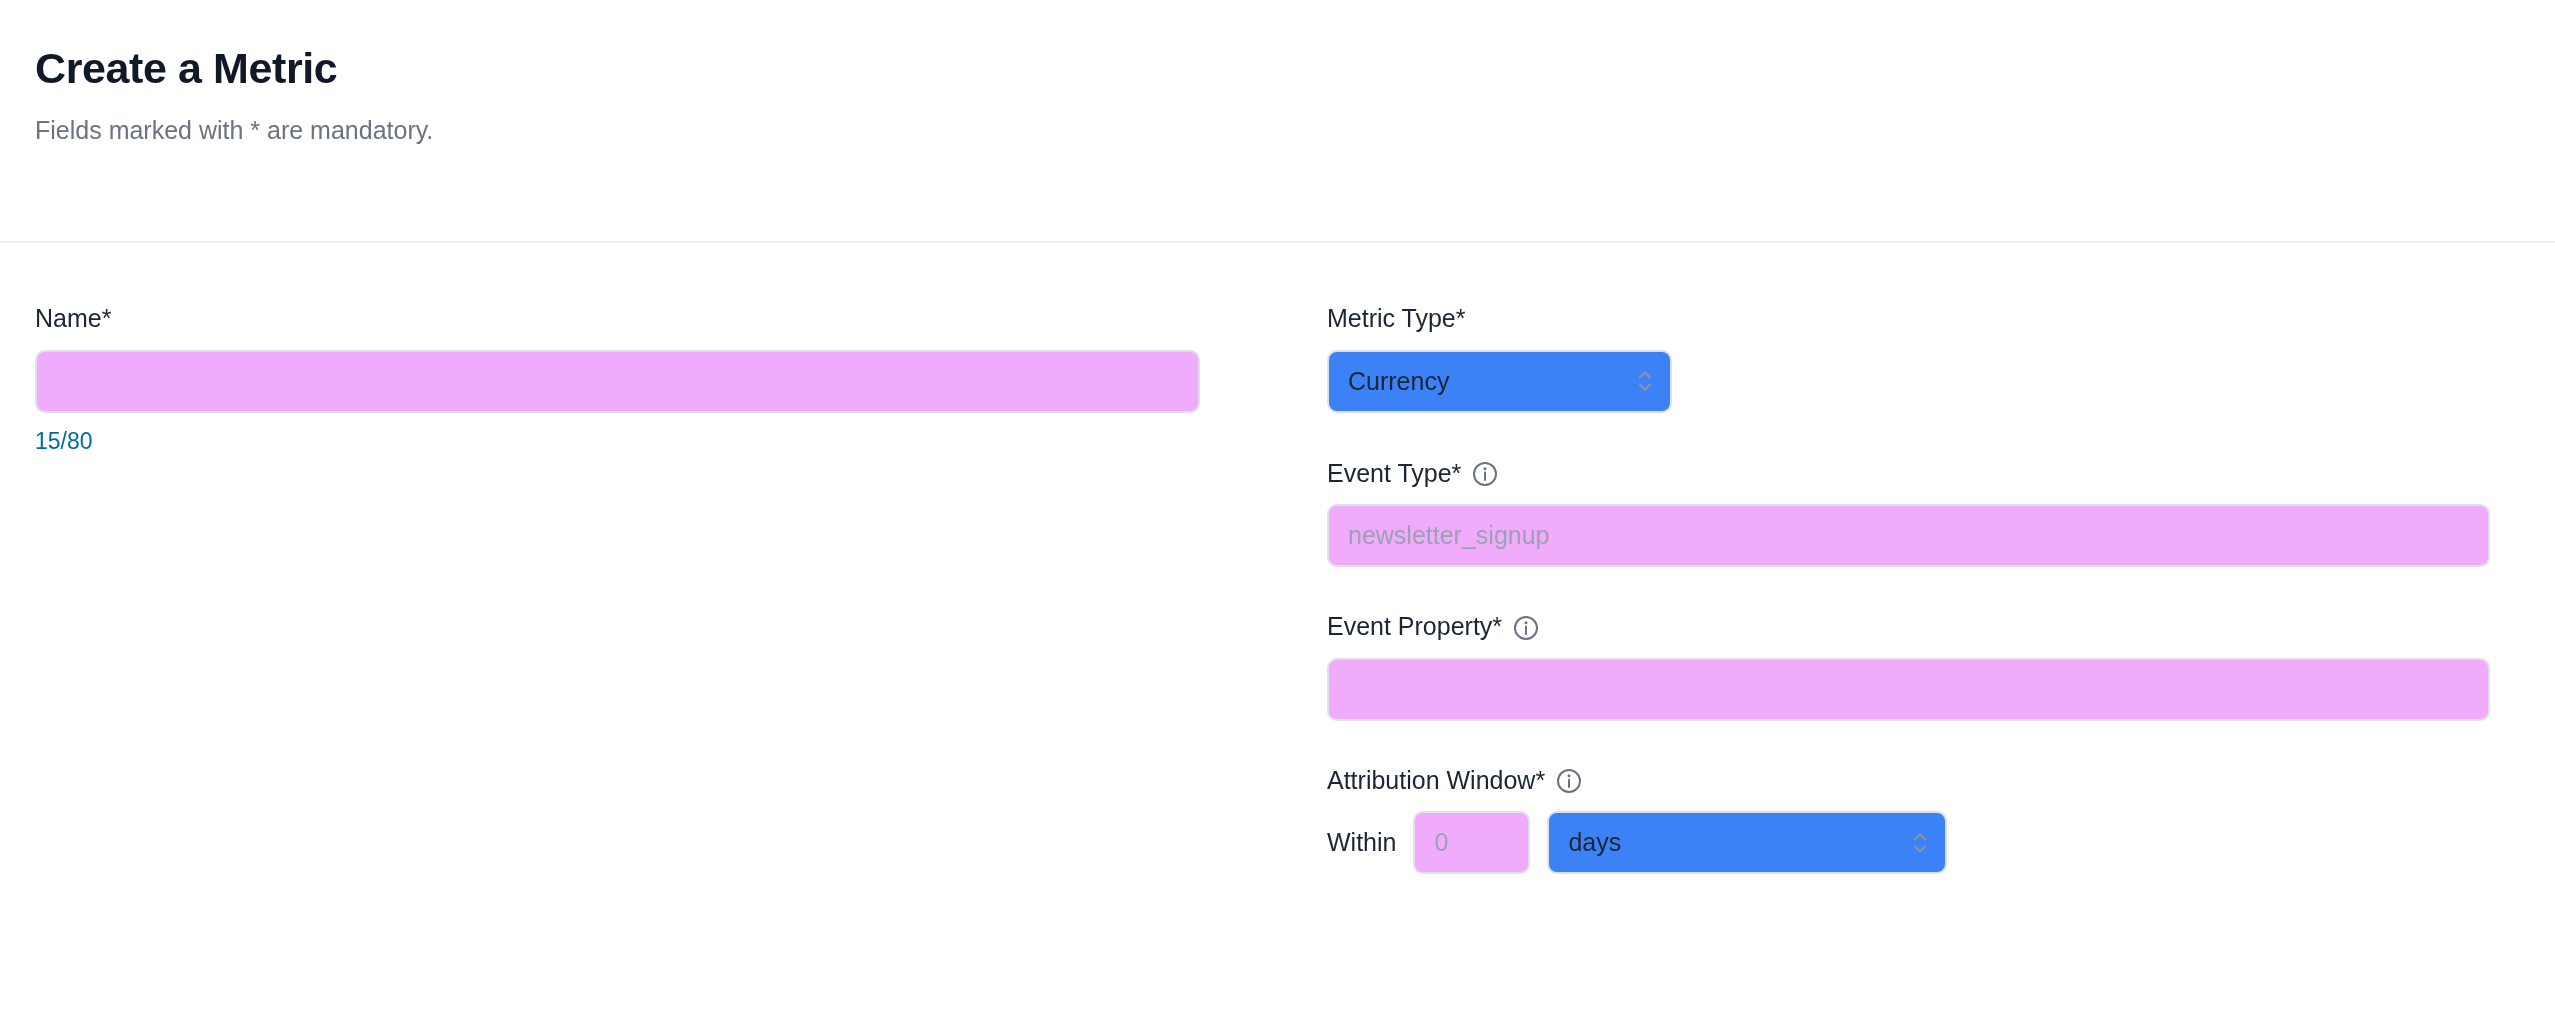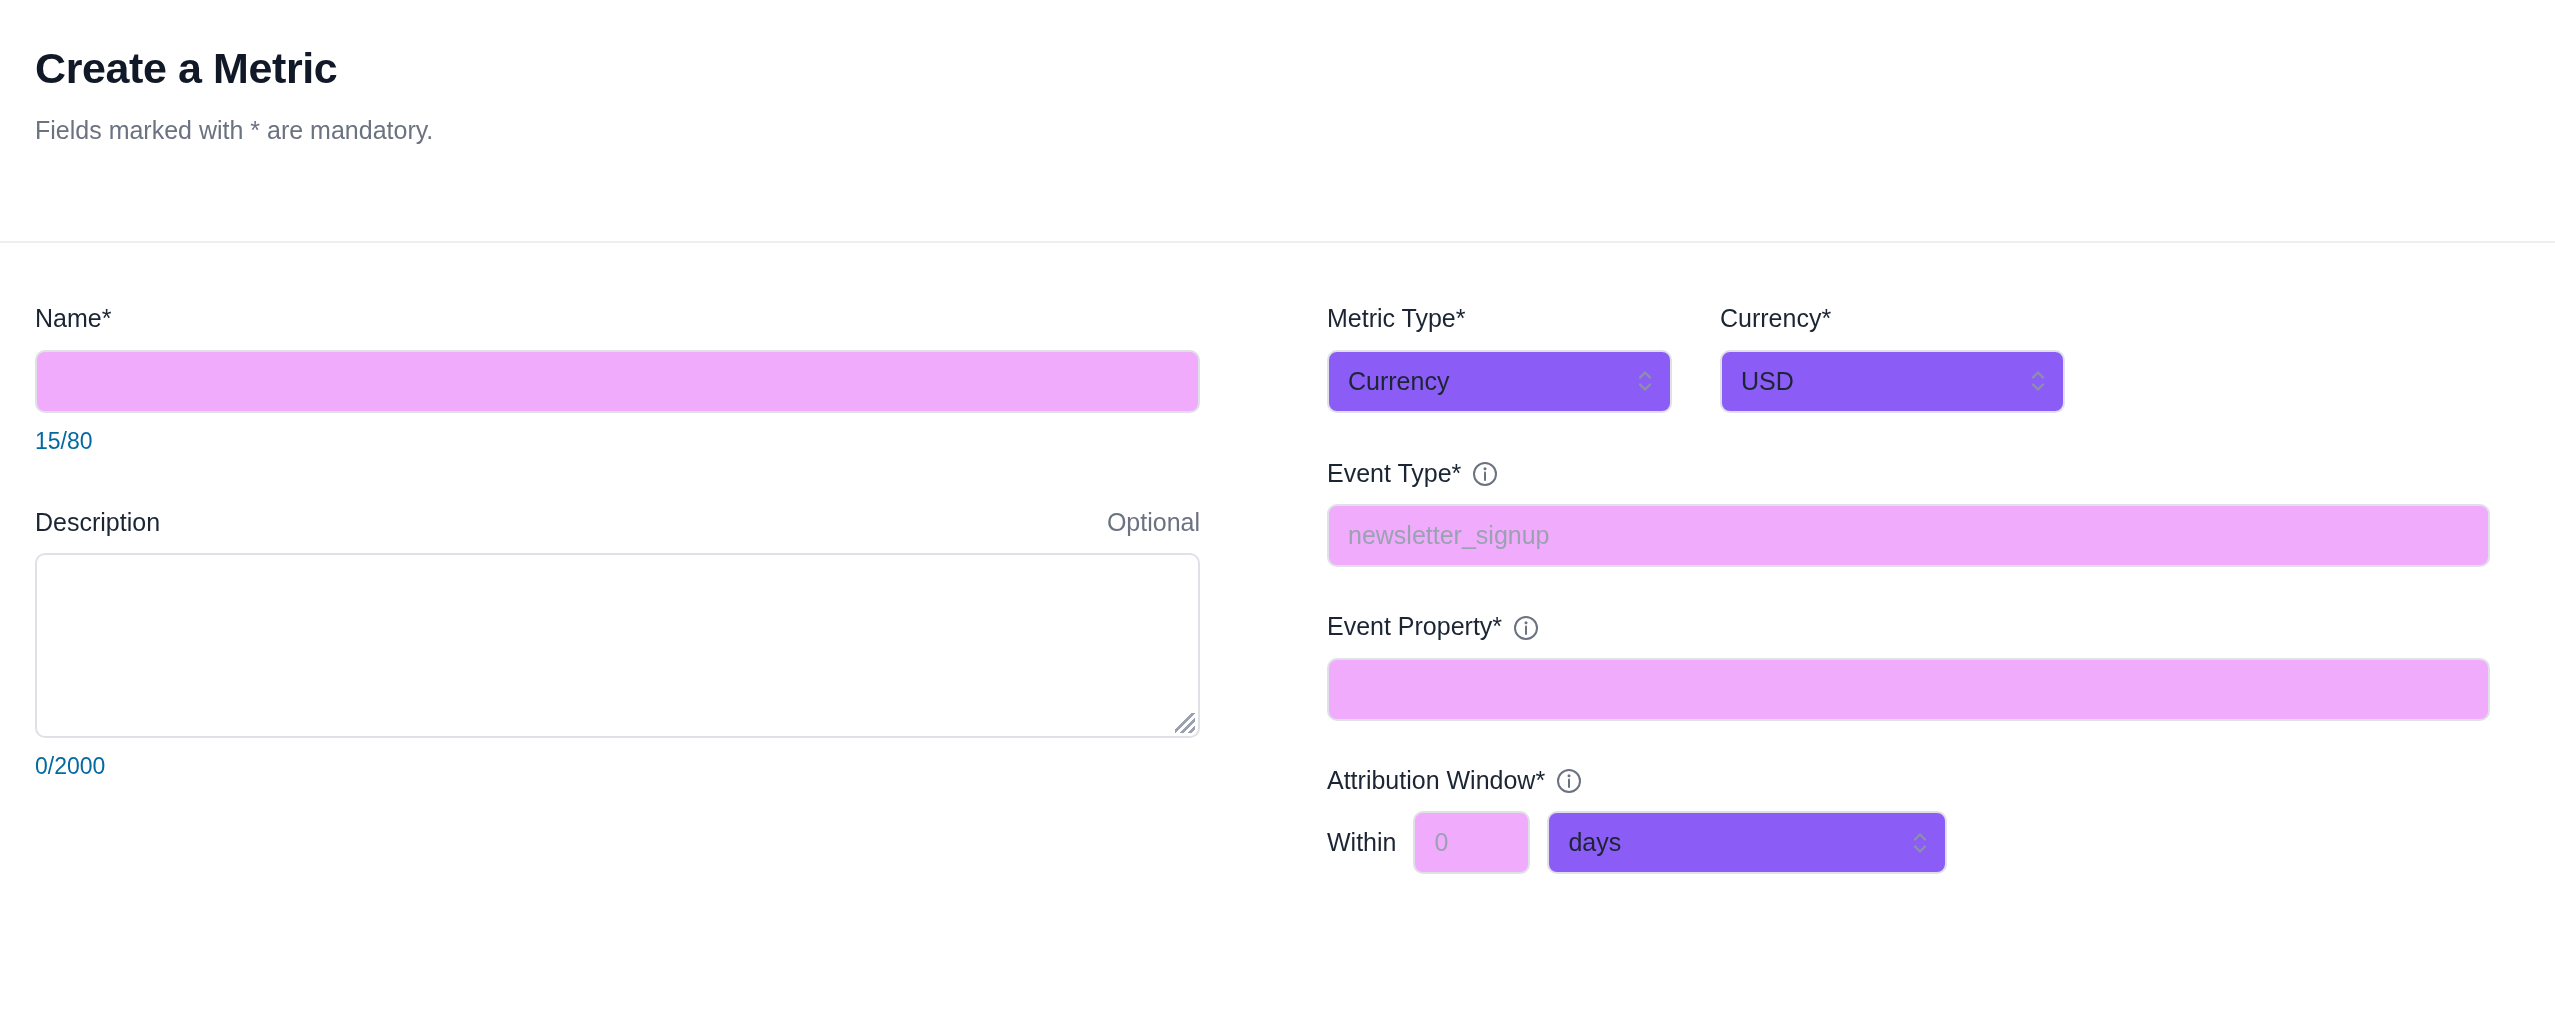--- a/index.html
+++ b/index.html
@@ -135,21 +135,21 @@
       linear-gradient(135deg, transparent 0 82%, #9aa2b1 82% 92%, transparent 92% 100%);
   }
 
   
   .select-wrap { position: relative; width: 100%; }
   .select-box {
     width: 100%;
     height: 63px;
     border: 2px solid #dfe1e7;
     border-radius: 10px;
-    background: #8b5cf6;
+    background: #3b82f6;
     font-size: 25px;
     color: #1b2533;
     padding: 0 48px 0 19px;
     display: flex;
     align-items: center;
     cursor: default;
     white-space: nowrap;
     overflow: hidden;
   }
   .select-chevrons {
@@ -209,33 +209,20 @@
           <div class="label-left">
             <span class="field-label">Name*</span>
           </div>
         </div>
         <input class="text-input" type="text" placeholder="" style="">
         <div class="char-count">15/80</div>
       </div>
 
       <div class="gap-left"></div>
 
-      <div class="field">
-        <div class="label-row">
-          <div class="label-left">
-            <span class="field-label">Description</span>
-          </div>
-          <span class="label-optional">Optional</span>
-        </div>
-        <div class="textarea-wrap">
-          <textarea class="textarea" placeholder="" style=""></textarea>
-          <span class="resize-grip"></span>
-        </div>
-        <div class="char-count">0/2000</div>
-      </div>
 
     </div>
 
     <div class="col-right">
 
       <div class="row-2">
 
         <div class="cell-metric-type field">
           <div class="label-row">
             <div class="label-left">
@@ -248,38 +235,20 @@
             </div>
             <span class="select-chevrons">
               <svg width="18" height="30" viewBox="0 0 18 30" fill="none" xmlns="http://www.w3.org/2000/svg">
                 <path d="M4 11.5L9 6.5L14 11.5" stroke="#8b93a3" stroke-width="2.2" stroke-linecap="round" stroke-linejoin="round"></path>
                 <path d="M4 18.5L9 23.5L14 18.5" stroke="#8b93a3" stroke-width="2.2" stroke-linecap="round" stroke-linejoin="round"></path>
               </svg>
             </span>
           </div>
         </div>
 
-        <div class="cell-currency field">
-          <div class="label-row">
-            <div class="label-left">
-              <span class="field-label">Currency*</span>
-            </div>
-          </div>
-          <div class="select-wrap">
-            <div class="select-box">
-              <span>USD</span>
-            </div>
-            <span class="select-chevrons">
-              <svg width="18" height="30" viewBox="0 0 18 30" fill="none" xmlns="http://www.w3.org/2000/svg">
-                <path d="M4 11.5L9 6.5L14 11.5" stroke="#8b93a3" stroke-width="2.2" stroke-linecap="round" stroke-linejoin="round"></path>
-                <path d="M4 18.5L9 23.5L14 18.5" stroke="#8b93a3" stroke-width="2.2" stroke-linecap="round" stroke-linejoin="round"></path>
-              </svg>
-            </span>
-          </div>
-        </div>
 
       </div>
 
       <div class="gap-lg"></div>
 
       <div class="field">
         <div class="label-row">
           <div class="label-left">
             <span class="field-label">Event Type*</span>
             <span class="info-icon">

